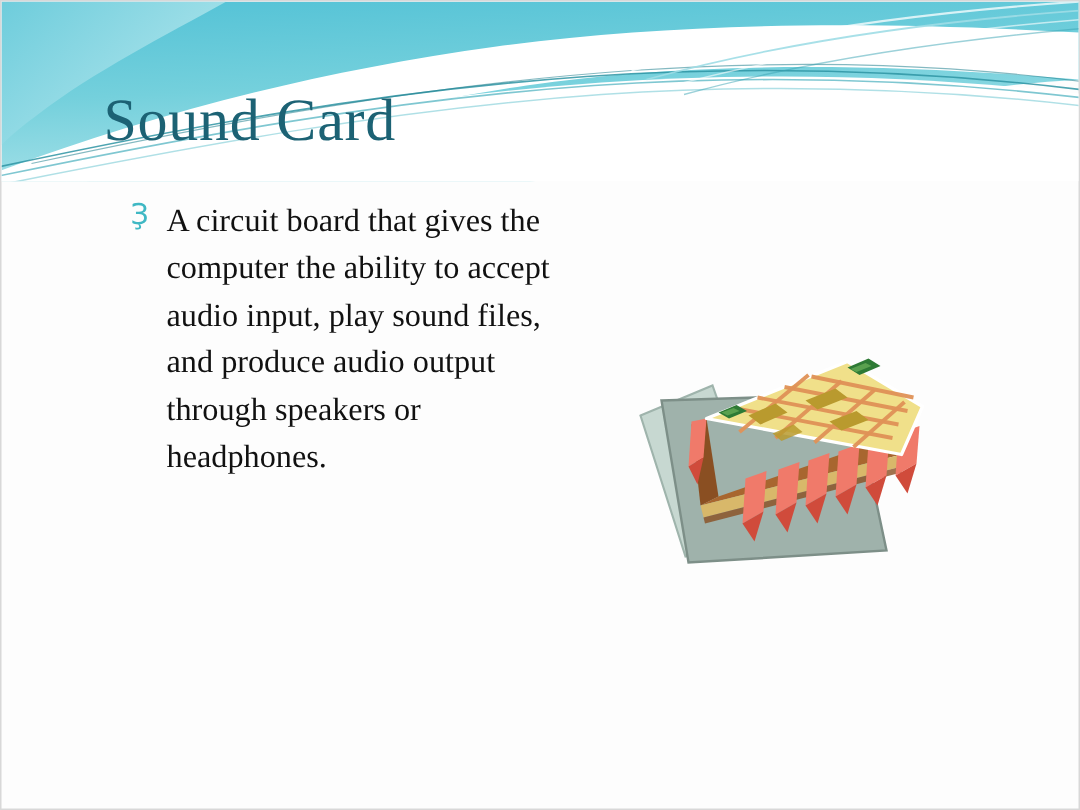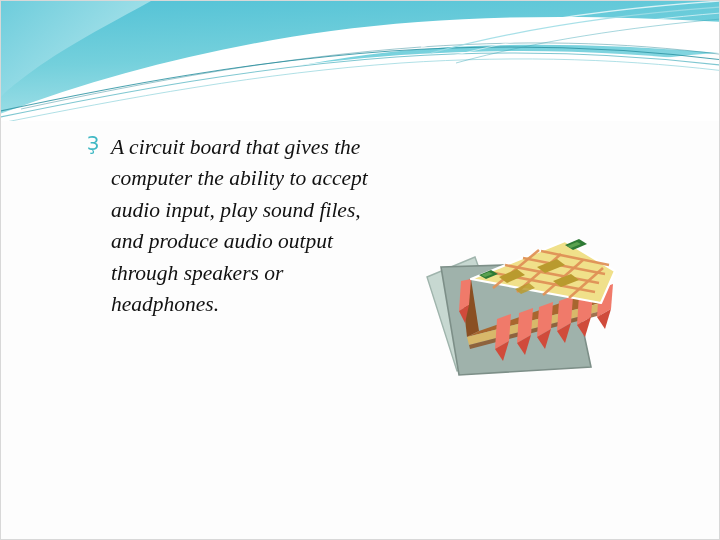--- a/index.html
+++ b/index.html
@@ -65,21 +65,20 @@
     line-height: 1;
     font-family: "DejaVu Sans", sans-serif;
   }
   .bullet-text {
     display: block;
     font-size: 21.5px;
     line-height: 1.465;
     color: #111111;
     text-align: left;
     font-family: "Liberation Serif", "DejaVu Serif", serif;
-    font-style: italic;
   }
 
   
   #soundcard-art {
     position: absolute;
     left: 418px;
     top: 218px;
     width: 210px;
     height: 165px;
   }
@@ -136,20 +135,21 @@
         <path fill="none" stroke="#1f7f8e" stroke-width="0.8" opacity="0.55" d="M20,108 C150,80 280,56 420,46 C540,38 640,42 740,56"></path>
 
         <path fill="none" stroke="#ffffff" stroke-width="1.4" opacity="0.75" d="M420,46 C500,24 600,8 720,0"></path>
         <path fill="none" stroke="#9fdde6" stroke-width="1.2" opacity="0.9" d="M430,52 C510,30 610,14 720,6"></path>
         <path fill="none" stroke="#ffffff" stroke-width="1" opacity="0.6" d="M440,58 C520,36 620,20 720,12"></path>
         <path fill="none" stroke="#3aa3b4" stroke-width="0.9" opacity="0.5" d="M455,62 C535,40 630,26 720,18"></path>
       </g>
     </svg>
   </div>
 
+  <div id="slide-title">Sound Card</div>
 
   <div id="body-block">
     <div class="bullet-row">
       <span class="bullet-glyph">Ҙ</span>
       <span class="bullet-text">A circuit board that gives the computer the ability to accept audio input, play sound files, and produce audio output through speakers or headphones.</span>
     </div>
   </div>
 
   <div id="soundcard-art">
     <svg width="210" height="165" viewBox="0 0 210 165" xmlns="http://www.w3.org/2000/svg">

